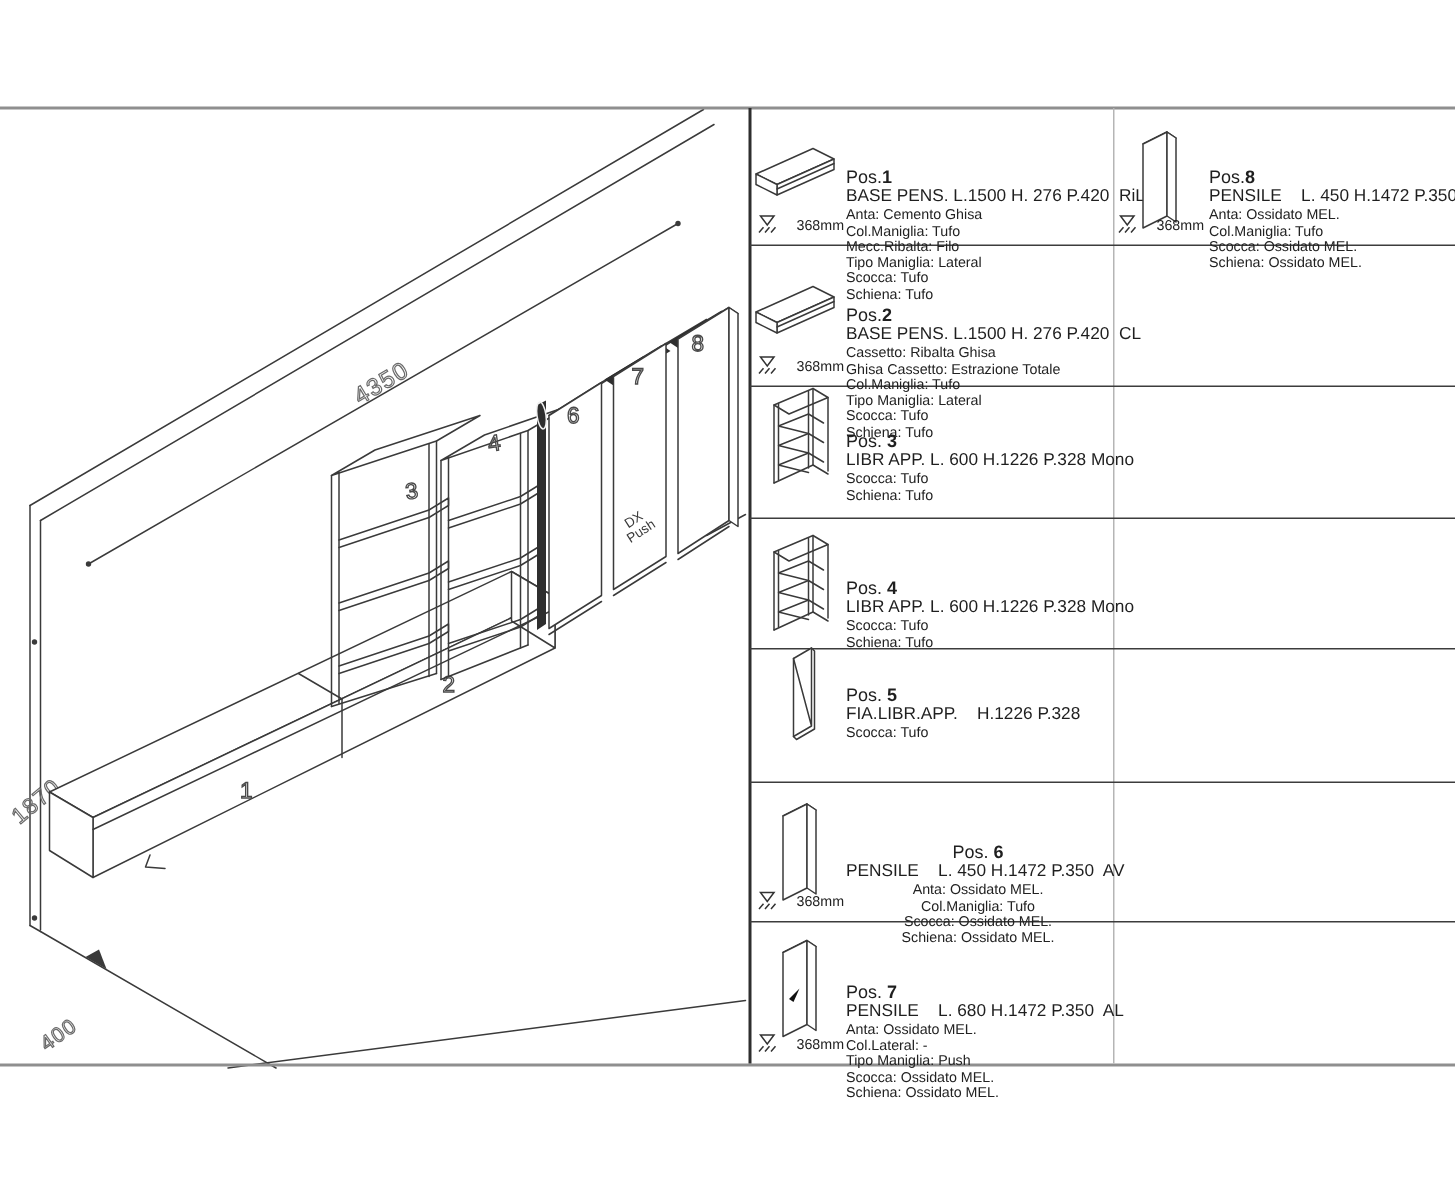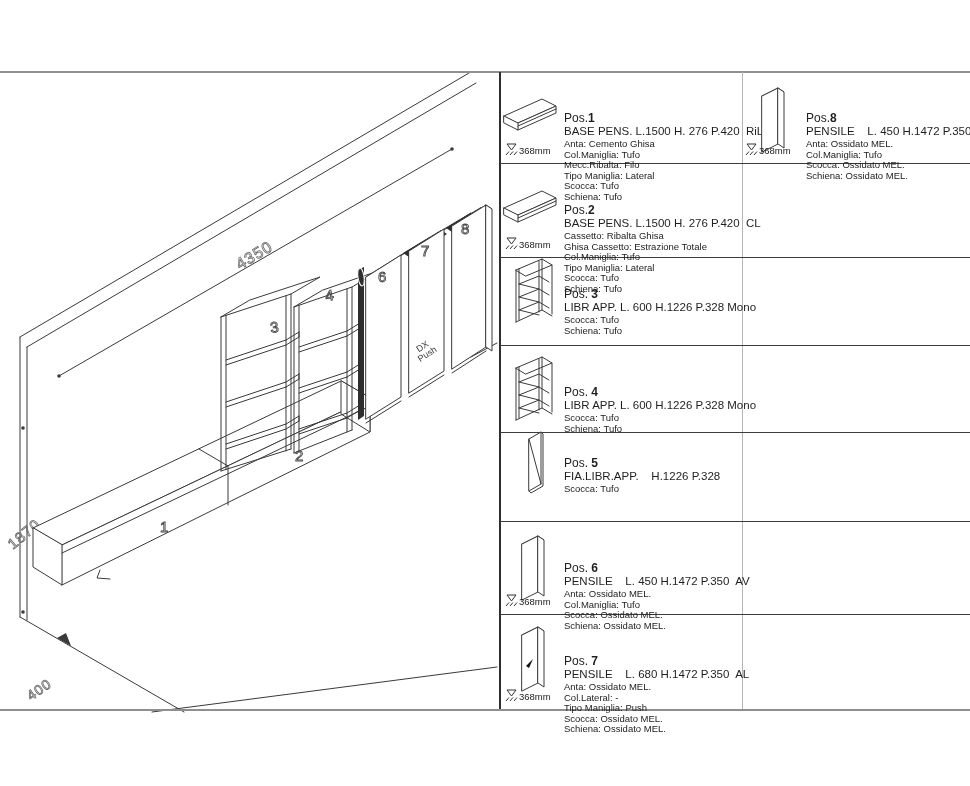--- a/index.html
+++ b/index.html
@@ -11,21 +11,21 @@
   .table-divider{background:#b5b5b5;width:1px;}
   .row-line{background:#3c3c3c;height:1px;}
   .cell{position:absolute;}
   .cell .txt{position:absolute;left:63px;top:3px;right:2px;margin-top:37px;}
   .pos{font-size:12px;line-height:13px;white-space:pre;}
   .pos .num{font-weight:bold;}
   .title{font-size:11.5px;line-height:13px;margin-bottom:1px;white-space:pre;}
   .attr{font-size:9.5px;line-height:10.6px;color:#222;}
   .icon-box{position:absolute;}
   .datum{position:absolute;left:4px;bottom:7px;display:flex;align-items:flex-end;}
-  .datum-text{font-size:9.5px;margin-left:0;color:#222;}
+  .datum-text{font-size:9.5px;margin-left:12px;color:#222;}
   svg{display:block;}
   .ln{stroke:#3a3a3a;stroke-width:1;fill:none;stroke-linejoin:round;stroke-linecap:round;}
   .fillw{fill:#ffffff;}
   .dark{fill:#2e2e2e;stroke:none;}
   .cadnum{font-size:15px;fill:none;stroke:#4a4a4a;stroke-width:0.9;font-family:"Liberation Sans",sans-serif;}
   .caddim{font-size:16px;fill:none;stroke:#6a6a6a;stroke-width:0.8;font-family:"Liberation Sans",sans-serif;letter-spacing:1px;}
   .cadnote{font-size:9px;fill:#3a3a3a;font-family:"Liberation Sans",sans-serif;}
 </style>
 </head>
 <body>
@@ -276,21 +276,21 @@
         <path class="ln" d="M20,5 L20,57 L8,64 M8,12 L20,57" stroke-width="0.7"></path>
       </svg>
     </div>
     <div class="txt">
       <div class="pos"><span>Pos.</span><span class="num"> 5</span></div>
       <div class="title">FIA.LIBR.APP.    H.1226 P.328</div>
       <div class="attr">Scocca: Tufo</div>
     </div>
   </div>
 
-  <div class="cell" style="left:501px;top:522px;width:241px;height:92px;">
+  <div class="cell" style="left:501px;top:522px;width:241px;height:92px;text-align:center;">
     <div class="icon-box" style="left:14px;top:8px;">
       <svg width="34" height="78" viewBox="0 0 34 78">
         <path class="ln fillw" d="M7,14 L23,6 L29,10 L13,18 Z"></path>
         <path class="ln fillw" d="M7,14 L23,6 L23,62 L7,70 Z"></path>
         <path class="ln fillw" d="M23,6 L29,10 L29,66 L23,62 Z"></path>
       </svg>
     </div>
     <div class="txt">
       <div class="pos"><span>Pos.</span><span class="num"> 6</span></div>
       <div class="title">PENSILE    L. 450 H.1472 P.350  AV</div>

